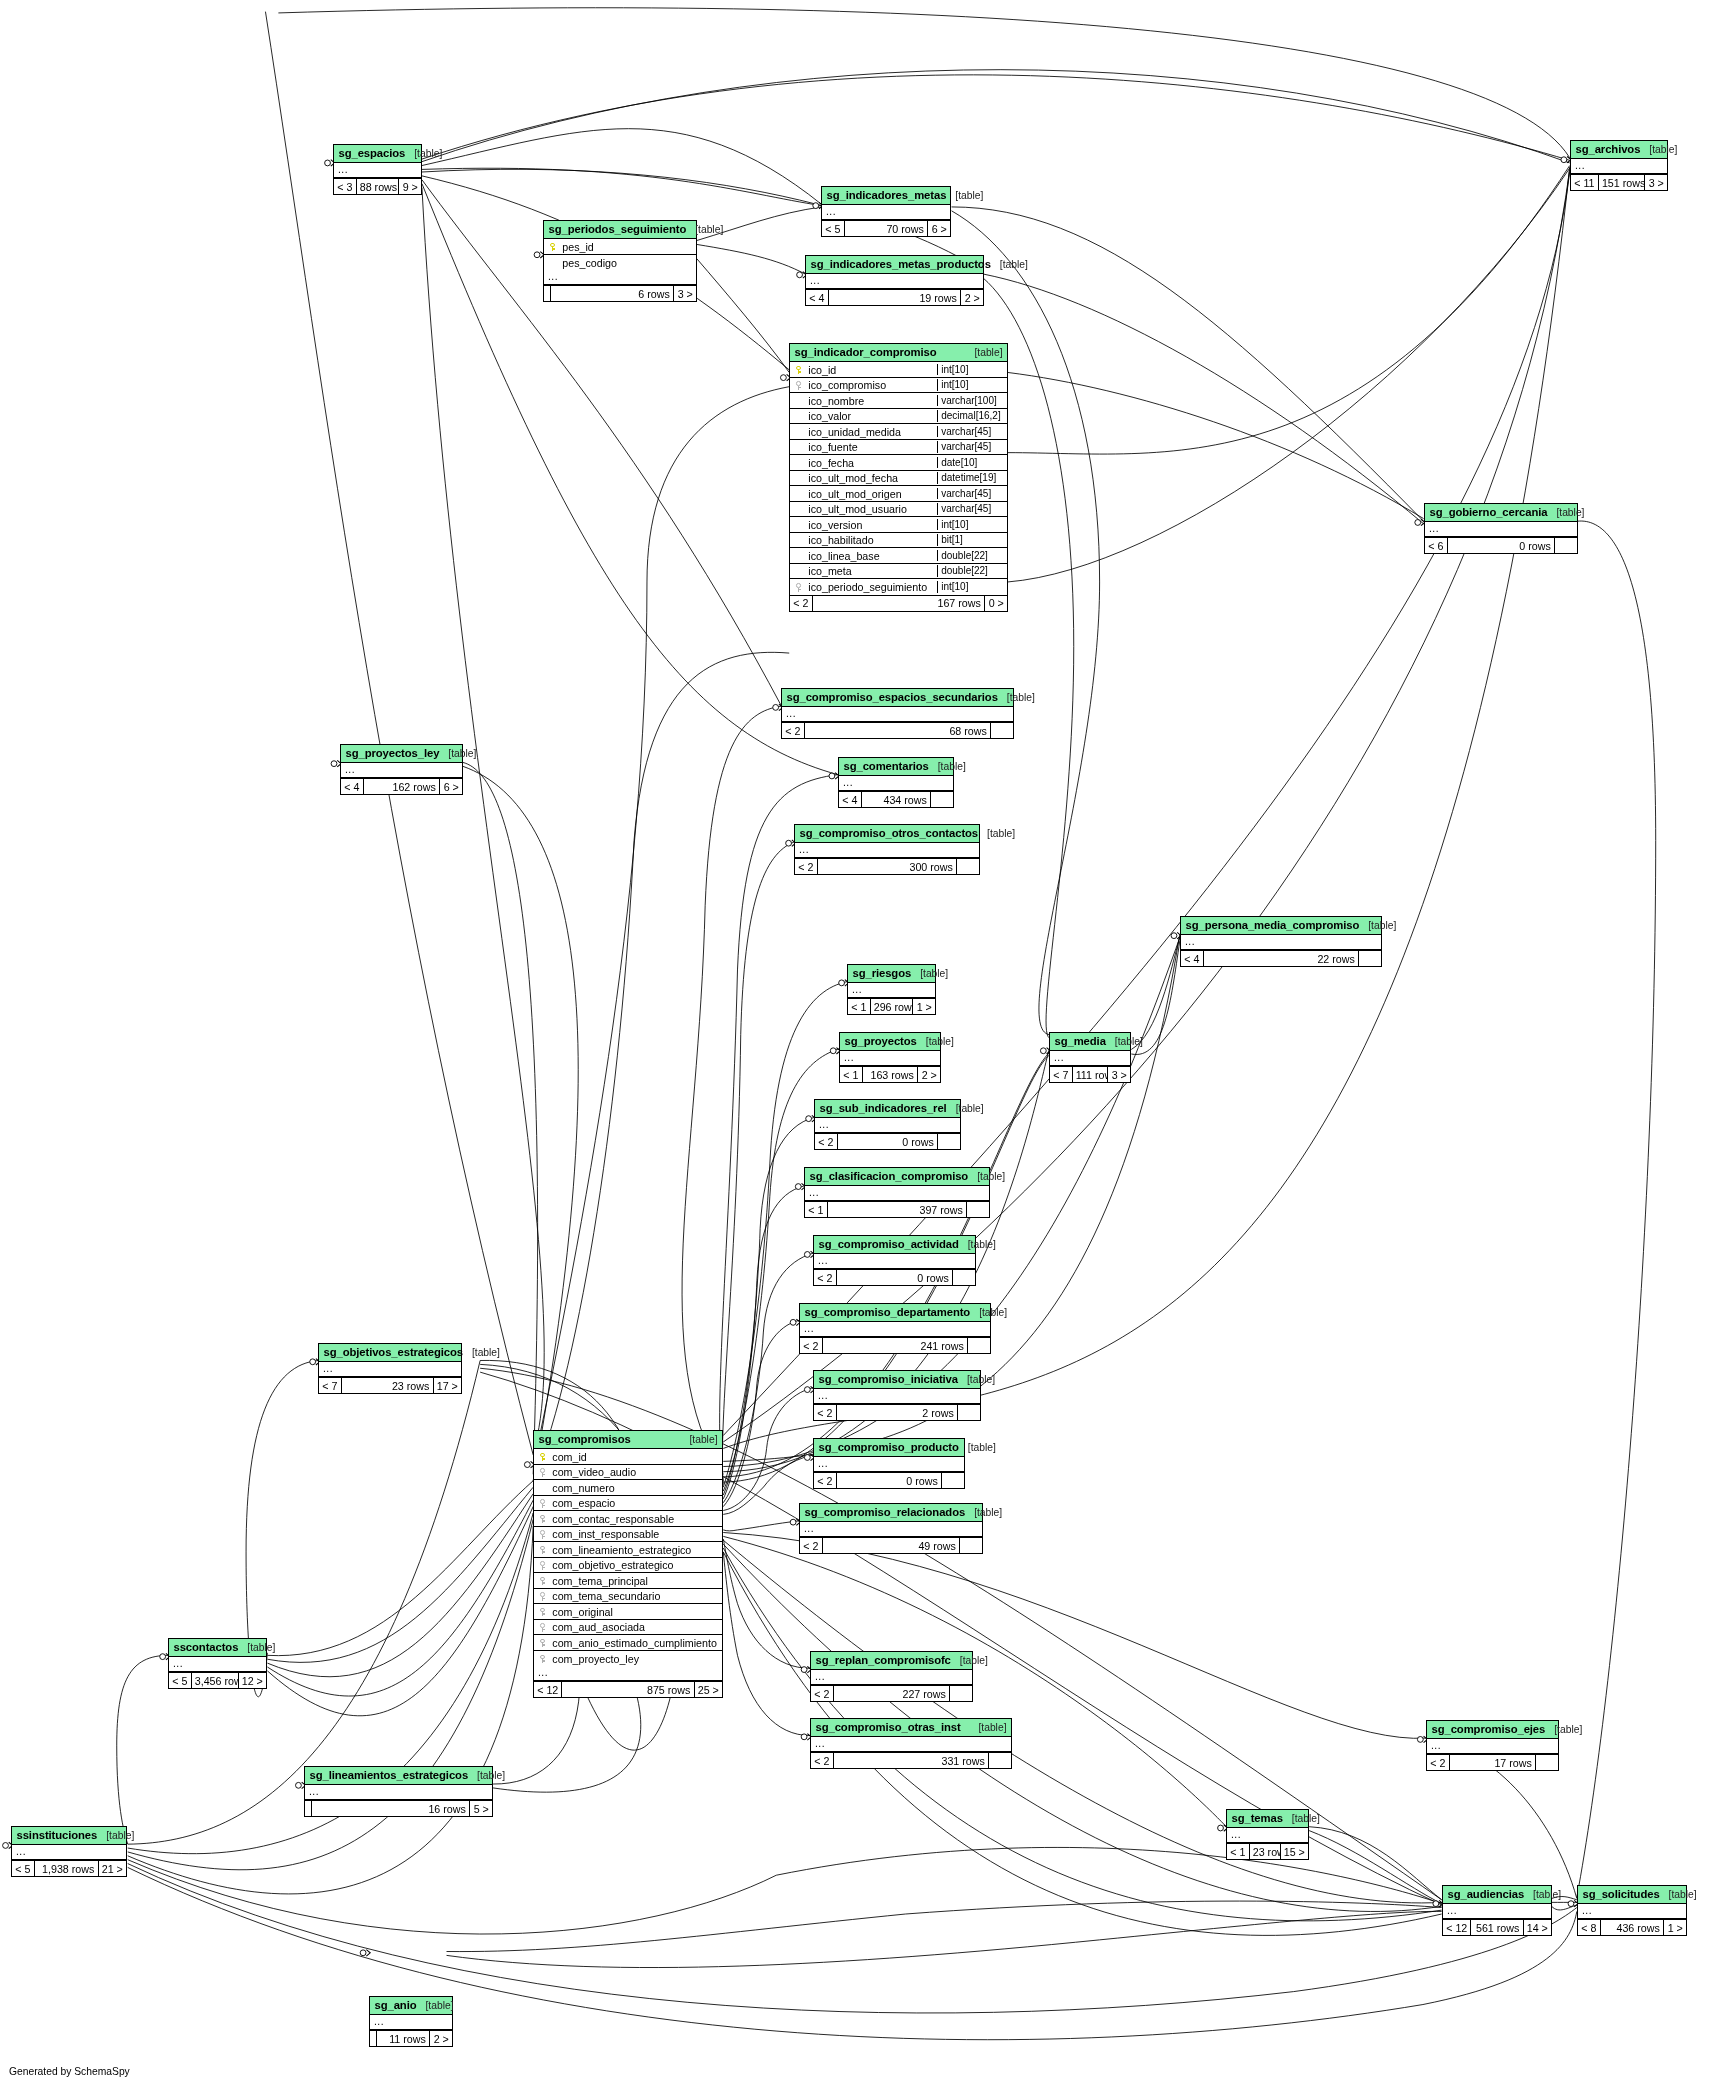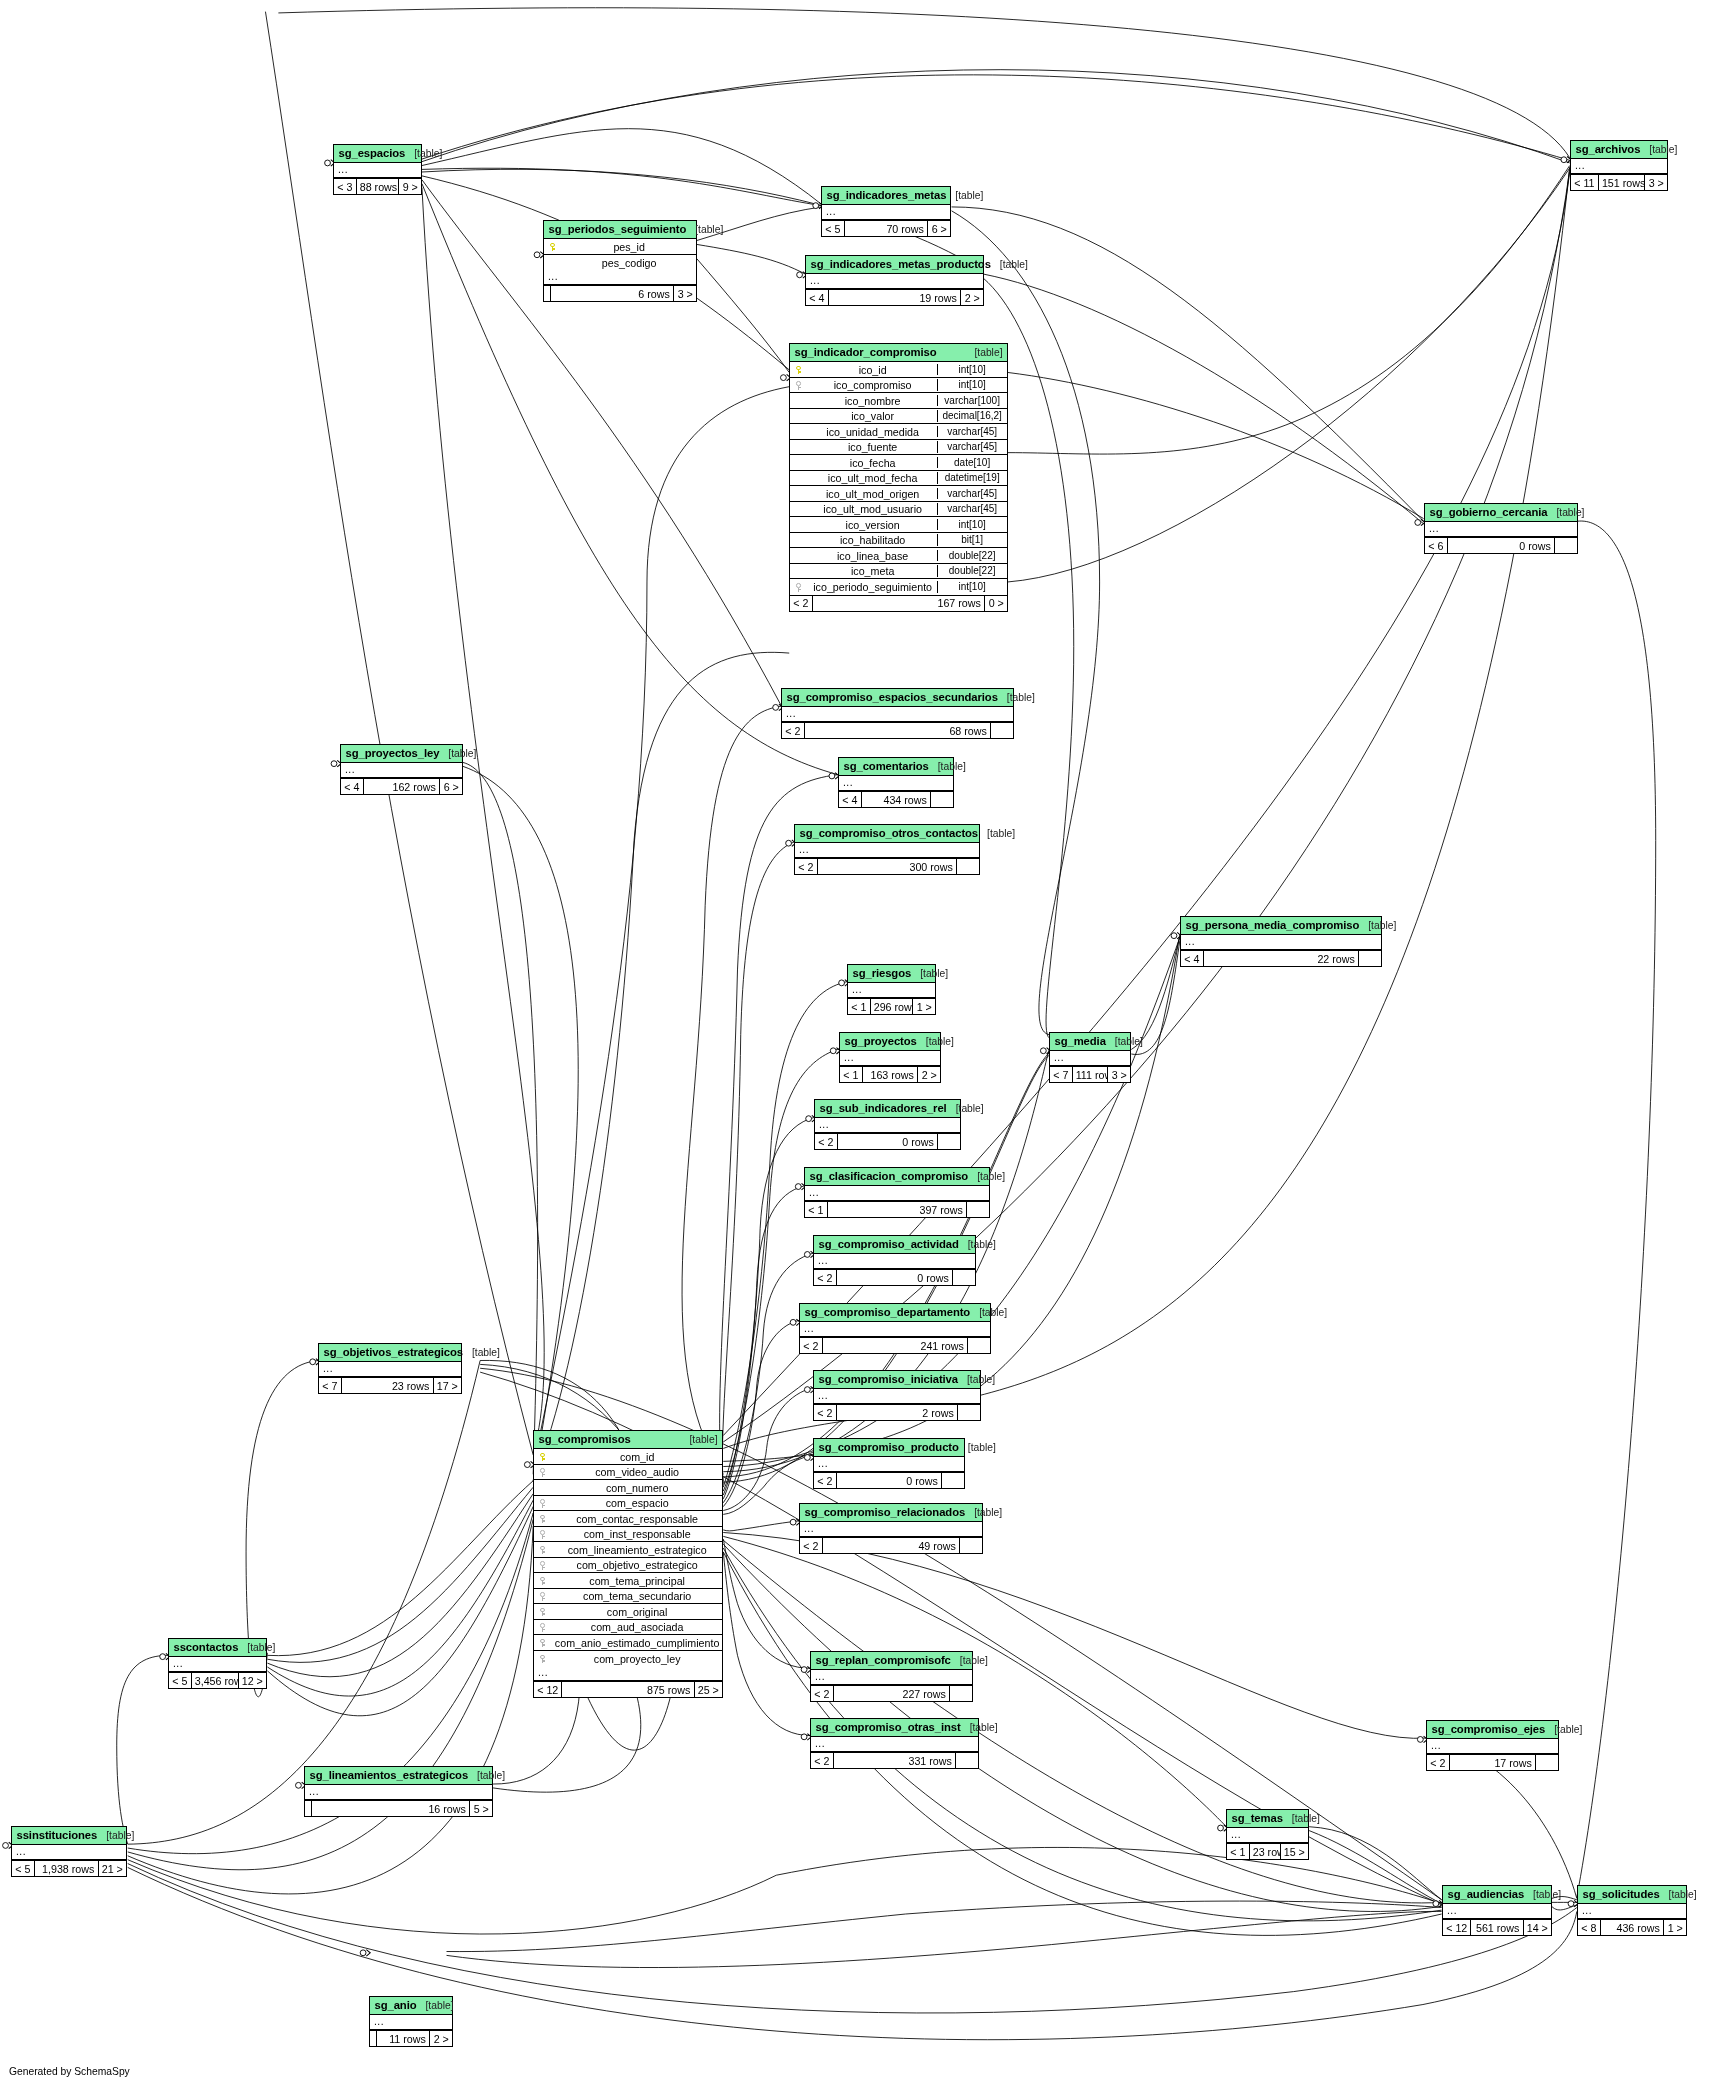--- a/index.html
+++ b/index.html
@@ -59,21 +59,20 @@
   .tbl-cols {
     background: #ffffff;
   }
   .col-row {
     display: flex;
     align-items: center;
     border-bottom: 0.6px solid #000000;
     height: 15.5px;
     box-sizing: border-box;
     white-space: nowrap;
-    text-align: center;
   }
   .col-row:last-child { border-bottom: none; }
   .col-key {
     width: 17px;
     flex: 0 0 17px;
     text-align: center;
     font-size: 9px;
     line-height: 1;
   }
   .col-name {
@@ -819,21 +818,21 @@
           <span class="tbl-name">sg_compromiso_ejes</span>
           <span class="tbl-tag">[table]</span>
         </div>
         <div class="col-ellipsis">...</div>
         <div class="tbl-foot">
           <span class="foot-cell foot-left">&lt; 2</span>
           <span class="foot-cell foot-mid">17 rows</span>
           <span class="foot-cell foot-right"></span>
         </div>
       </div>
-      <div class="table-node" style="left: 810px; top: 1718px; width: 169px;">
+      <div class="table-node" style="left: 810px; top: 1718px; width: 202px;">
         <div class="tbl-title">
           <span class="tbl-name">sg_compromiso_otras_inst</span>
           <span class="tbl-tag">[table]</span>
         </div>
         <div class="col-ellipsis">...</div>
         <div class="tbl-foot">
           <span class="foot-cell foot-left">&lt; 2</span>
           <span class="foot-cell foot-mid">331 rows</span>
           <span class="foot-cell foot-right"></span>
         </div>

